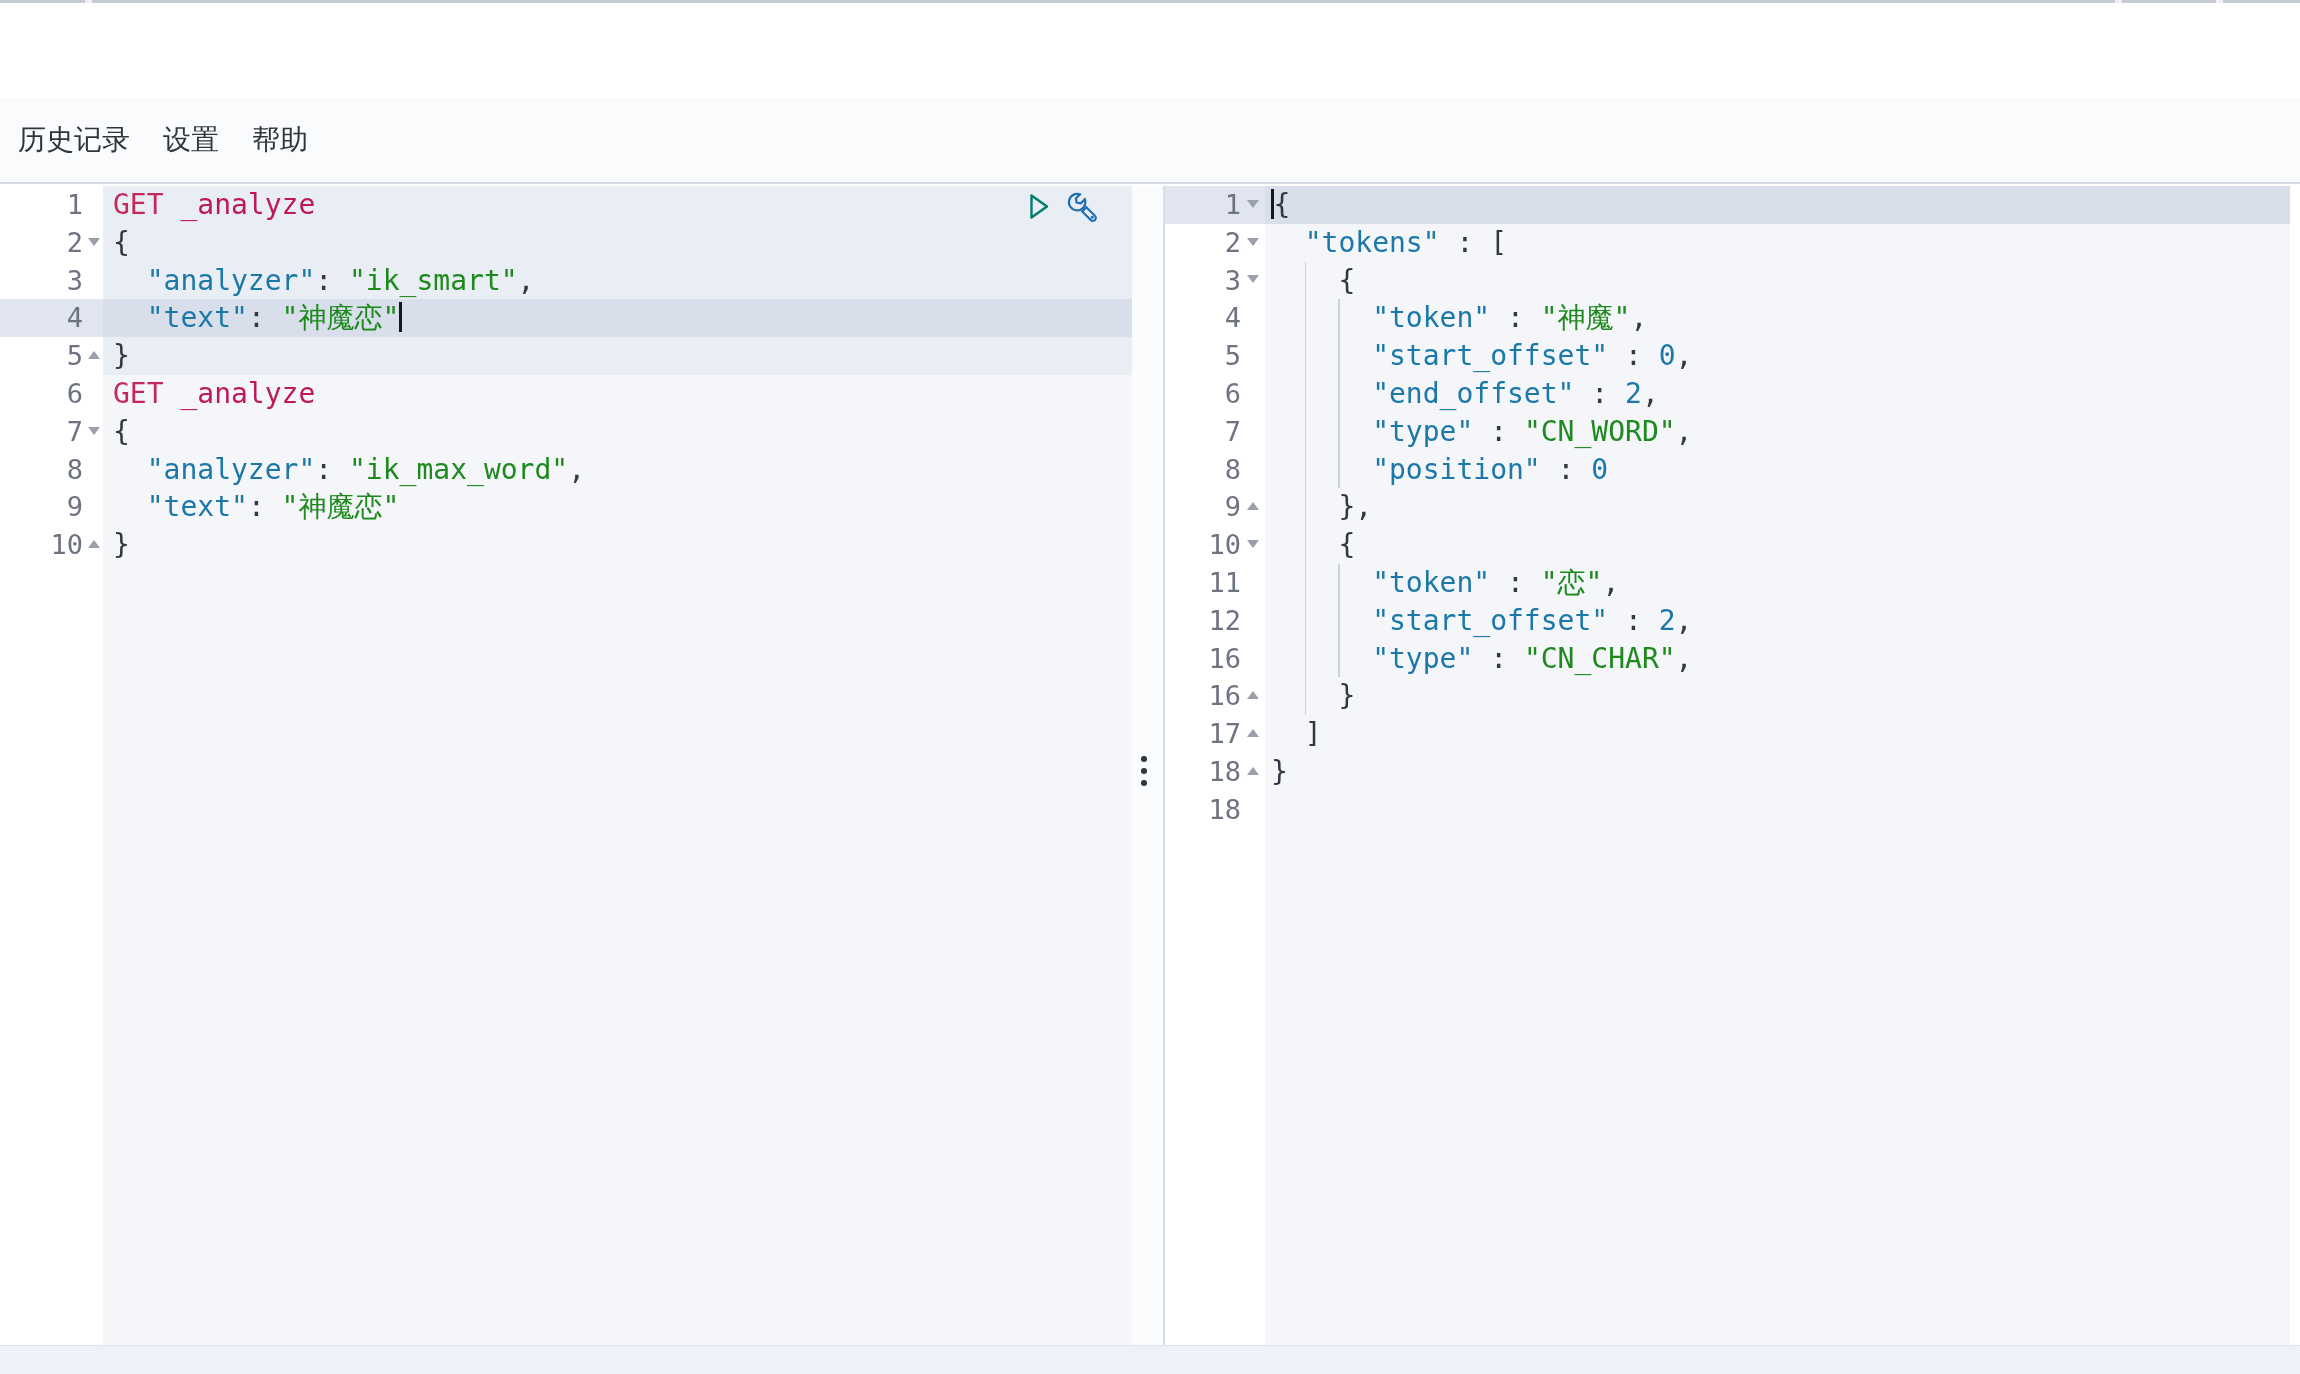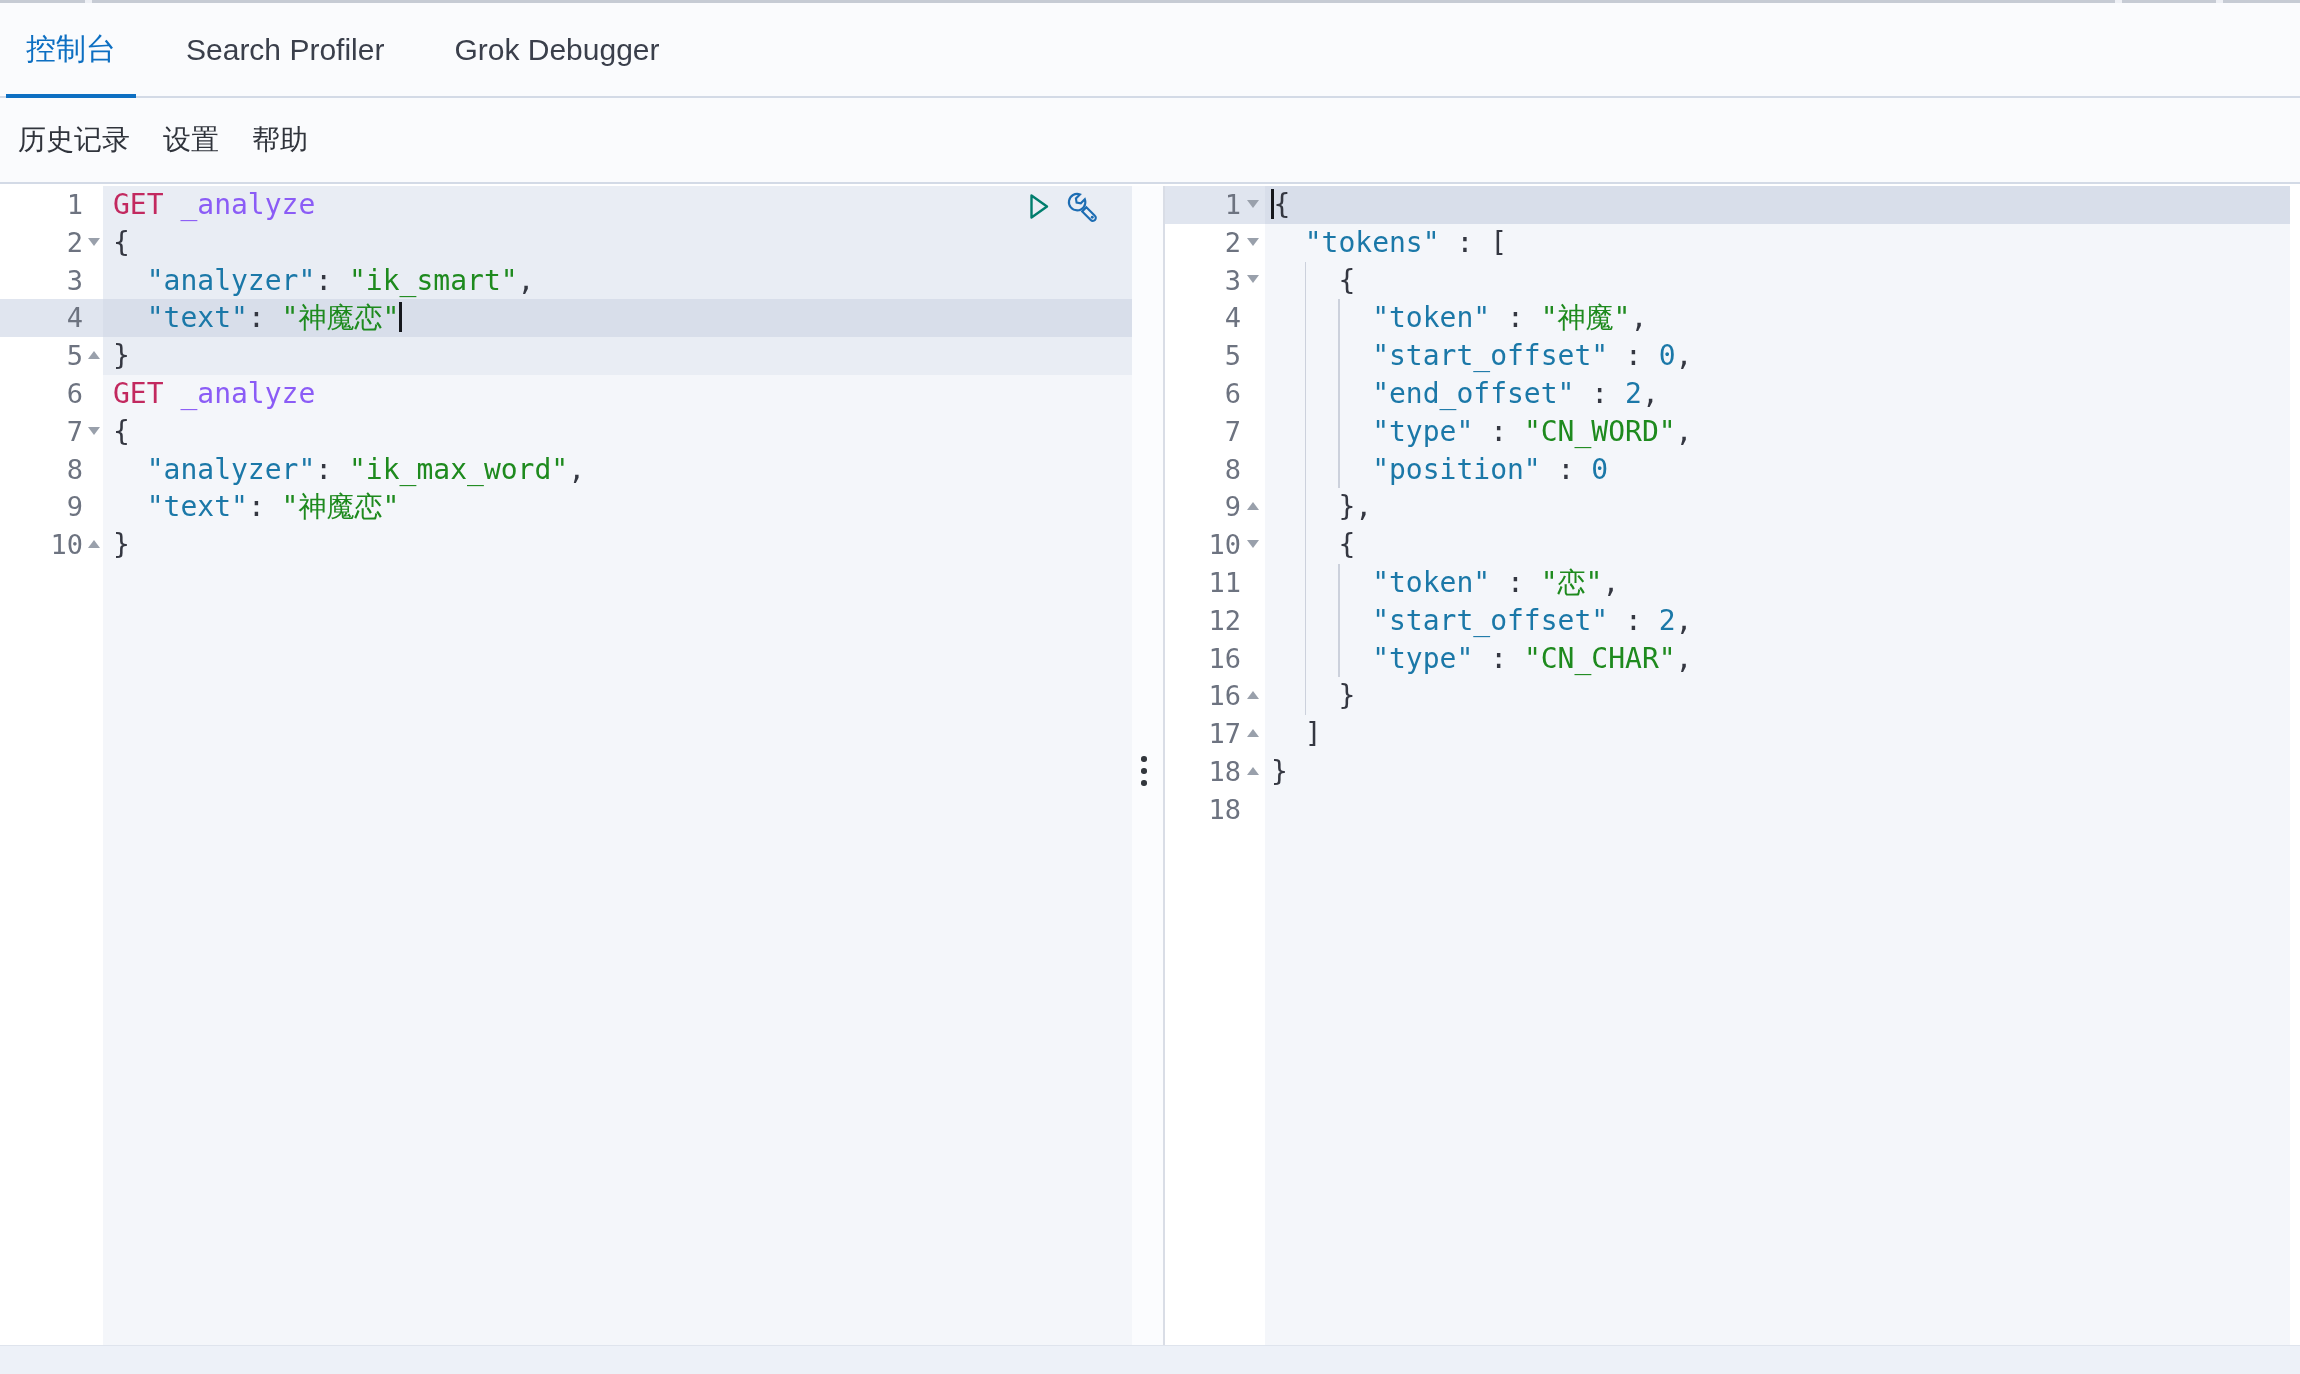--- a/index.html
+++ b/index.html
@@ -48,21 +48,21 @@
   #left-pane .cnt{padding-left:10px;}
   #right-pane .cnt{padding-left:6px;}
 
   
   .row.blk .cnt{background:#e9edf4;}
   .row.act .cnt{background:#d8deea;}
   .row.act .gut{background:#e0e5ef;}
 
   
   .t-m{color:#c2295f;}          
-  .t-u{color:#8b5cf6;text-align:center;}          
+  .t-u{color:#be185d;text-align:center;}          
   .t-k{color:#1b78a8;}          
   .t-s{color:#1e8a1e;}          
   .t-n{color:#1b78a8;}          
   .t-p{color:#343741;}          
 
   .guide{position:absolute;top:0;bottom:0;width:1.5px;background:#ccd1dc;}
   .cursor{display:inline-block;width:2.5px;height:30px;background:#15171c;vertical-align:middle;margin-bottom:4px;}
 
   .fold{position:absolute;top:50%;margin-top:-5px;width:0;height:0;cursor:pointer;
         border-left:6.5px solid transparent;border-right:6.5px solid transparent;}
@@ -89,31 +89,20 @@
 <body>
 
 <div id="root">
 
   <div class="chrome-strip">
     <span class="chrome-notch" style="left:85px"></span>
     <span class="chrome-notch" style="left:2115px"></span>
     <span class="chrome-notch" style="left:2216px"></span>
   </div>
 
-  <div class="tab-bar">
-    <div class="tab active">
-      <span>控制台</span>
-    </div>
-    <div class="tab">
-      <span>Search Profiler</span>
-    </div>
-    <div class="tab">
-      <span>Grok Debugger</span>
-    </div>
-  </div>
 
   <div class="menu-bar">
     <span class="menu-item">历史记录</span>
     <span class="menu-item">设置</span>
     <span class="menu-item">帮助</span>
   </div>
 
   <div class="editors">
 
     <div class="pane" id="left-pane">

